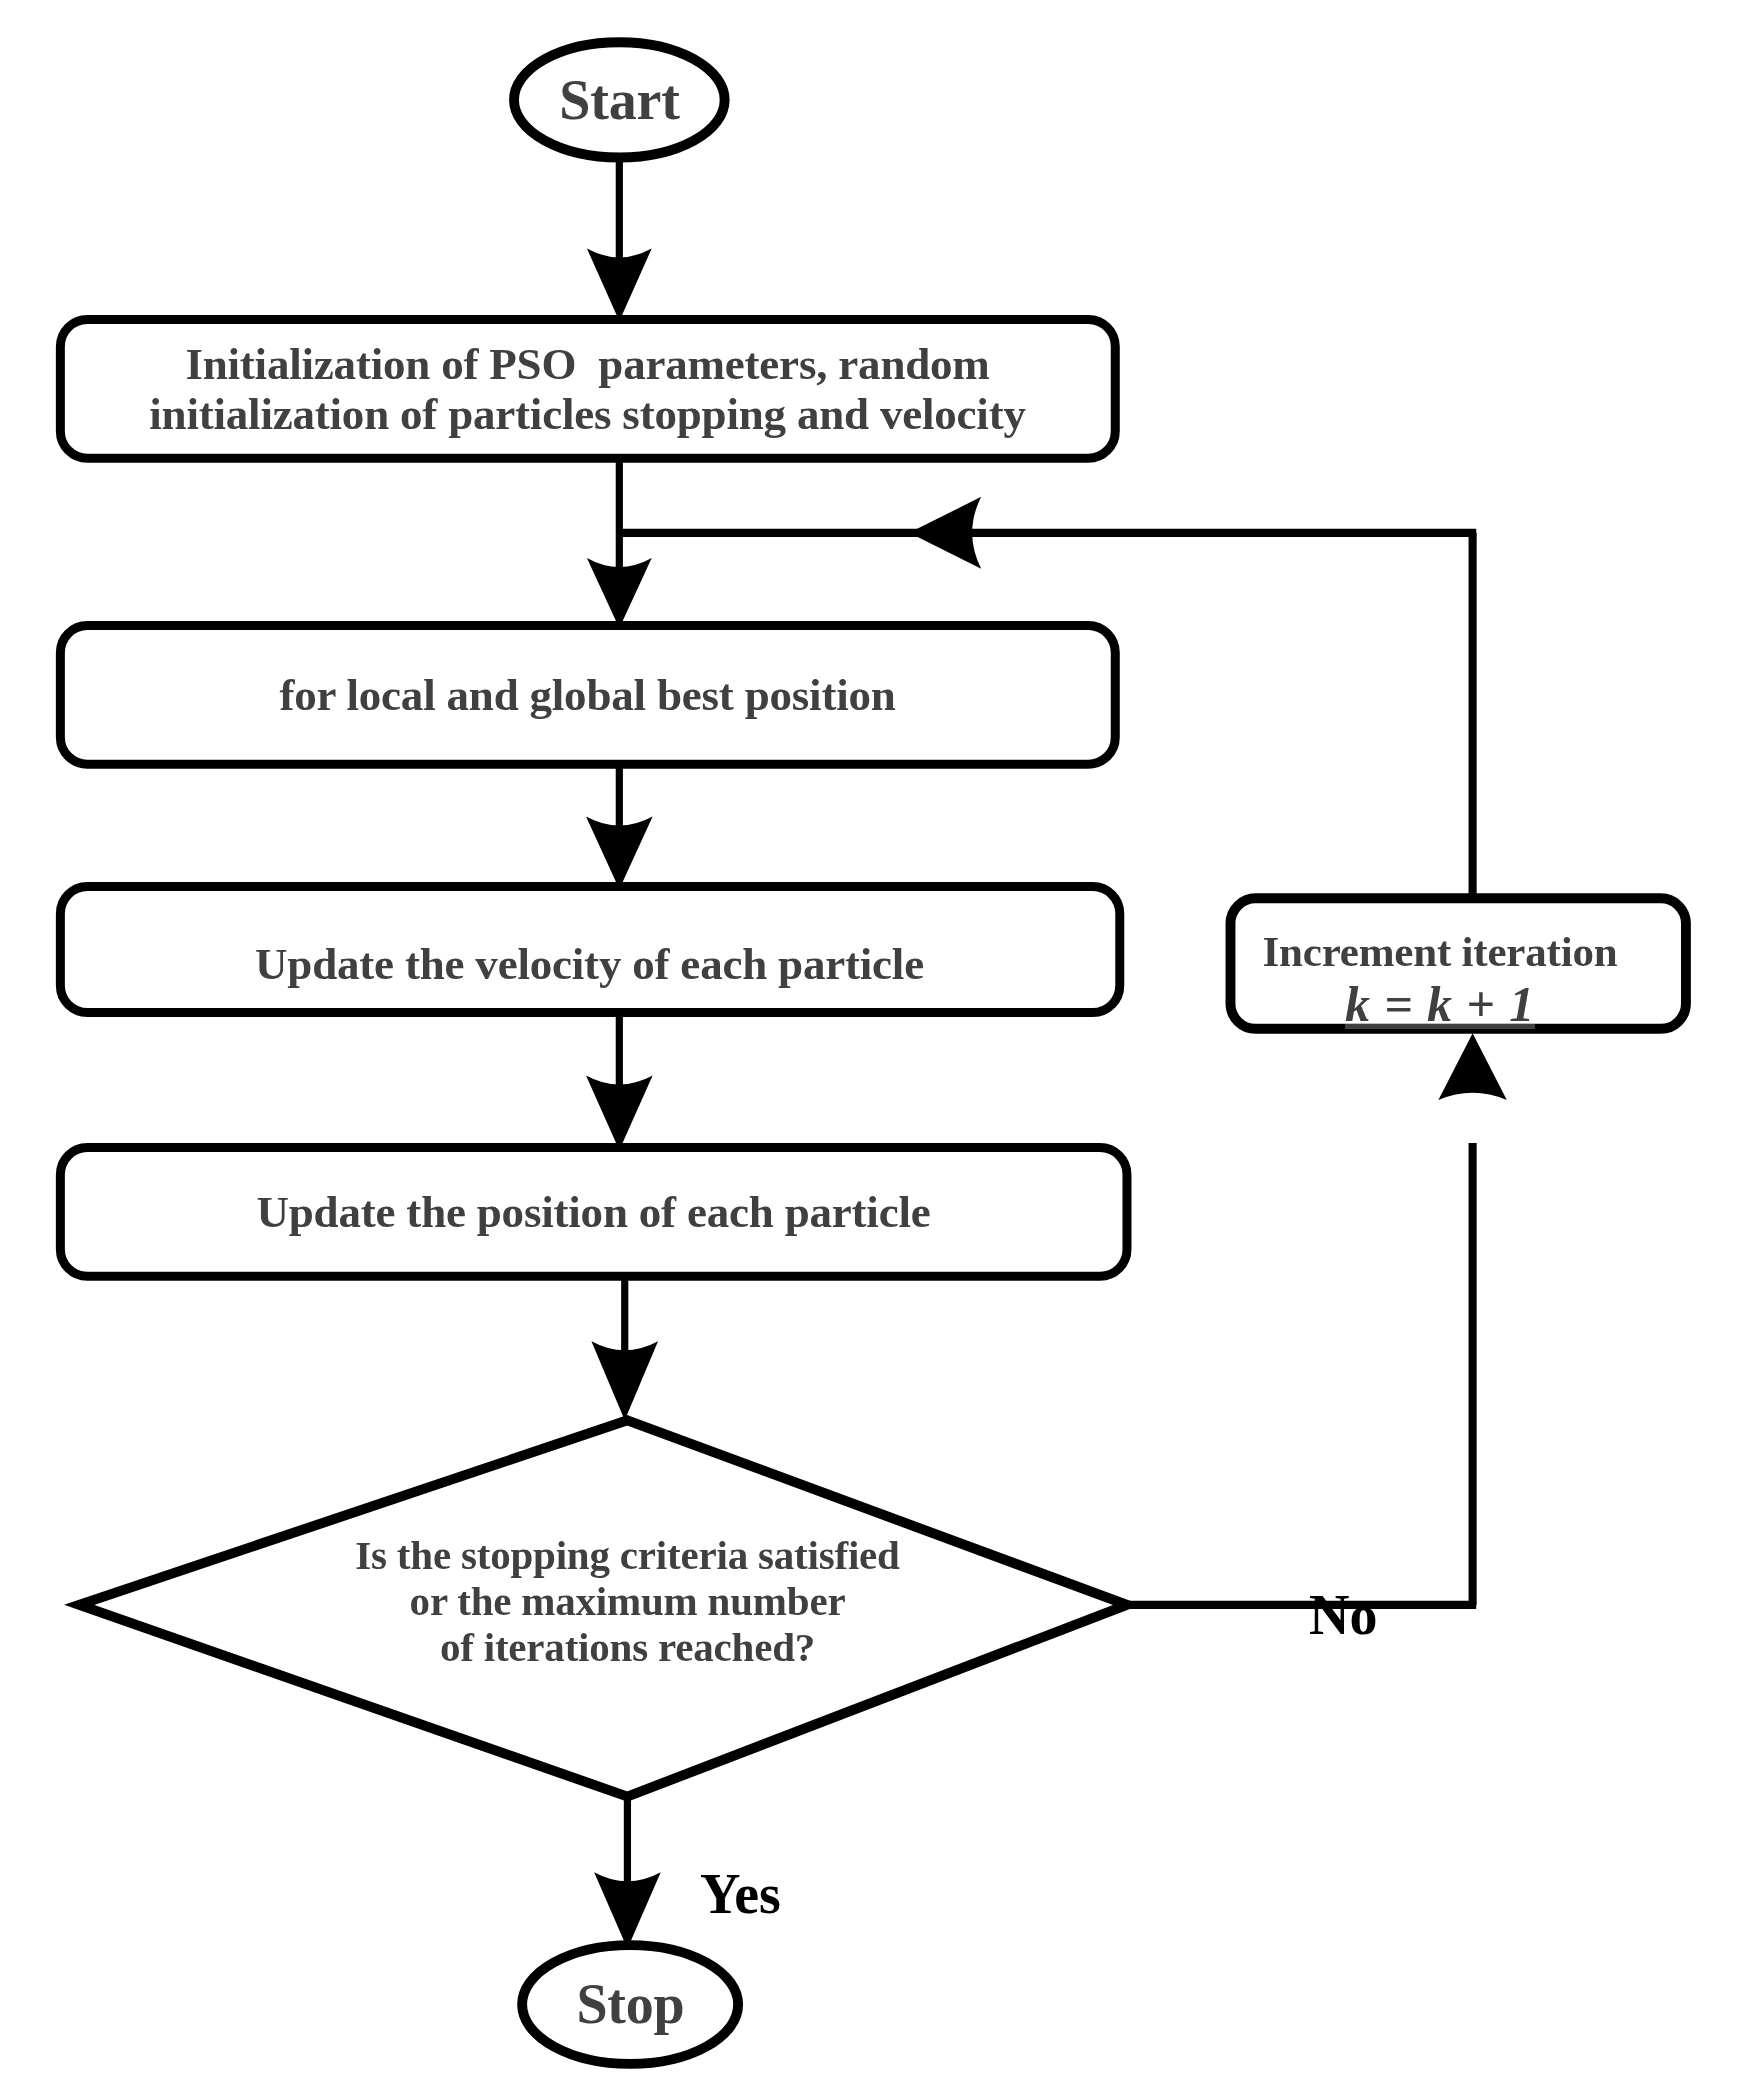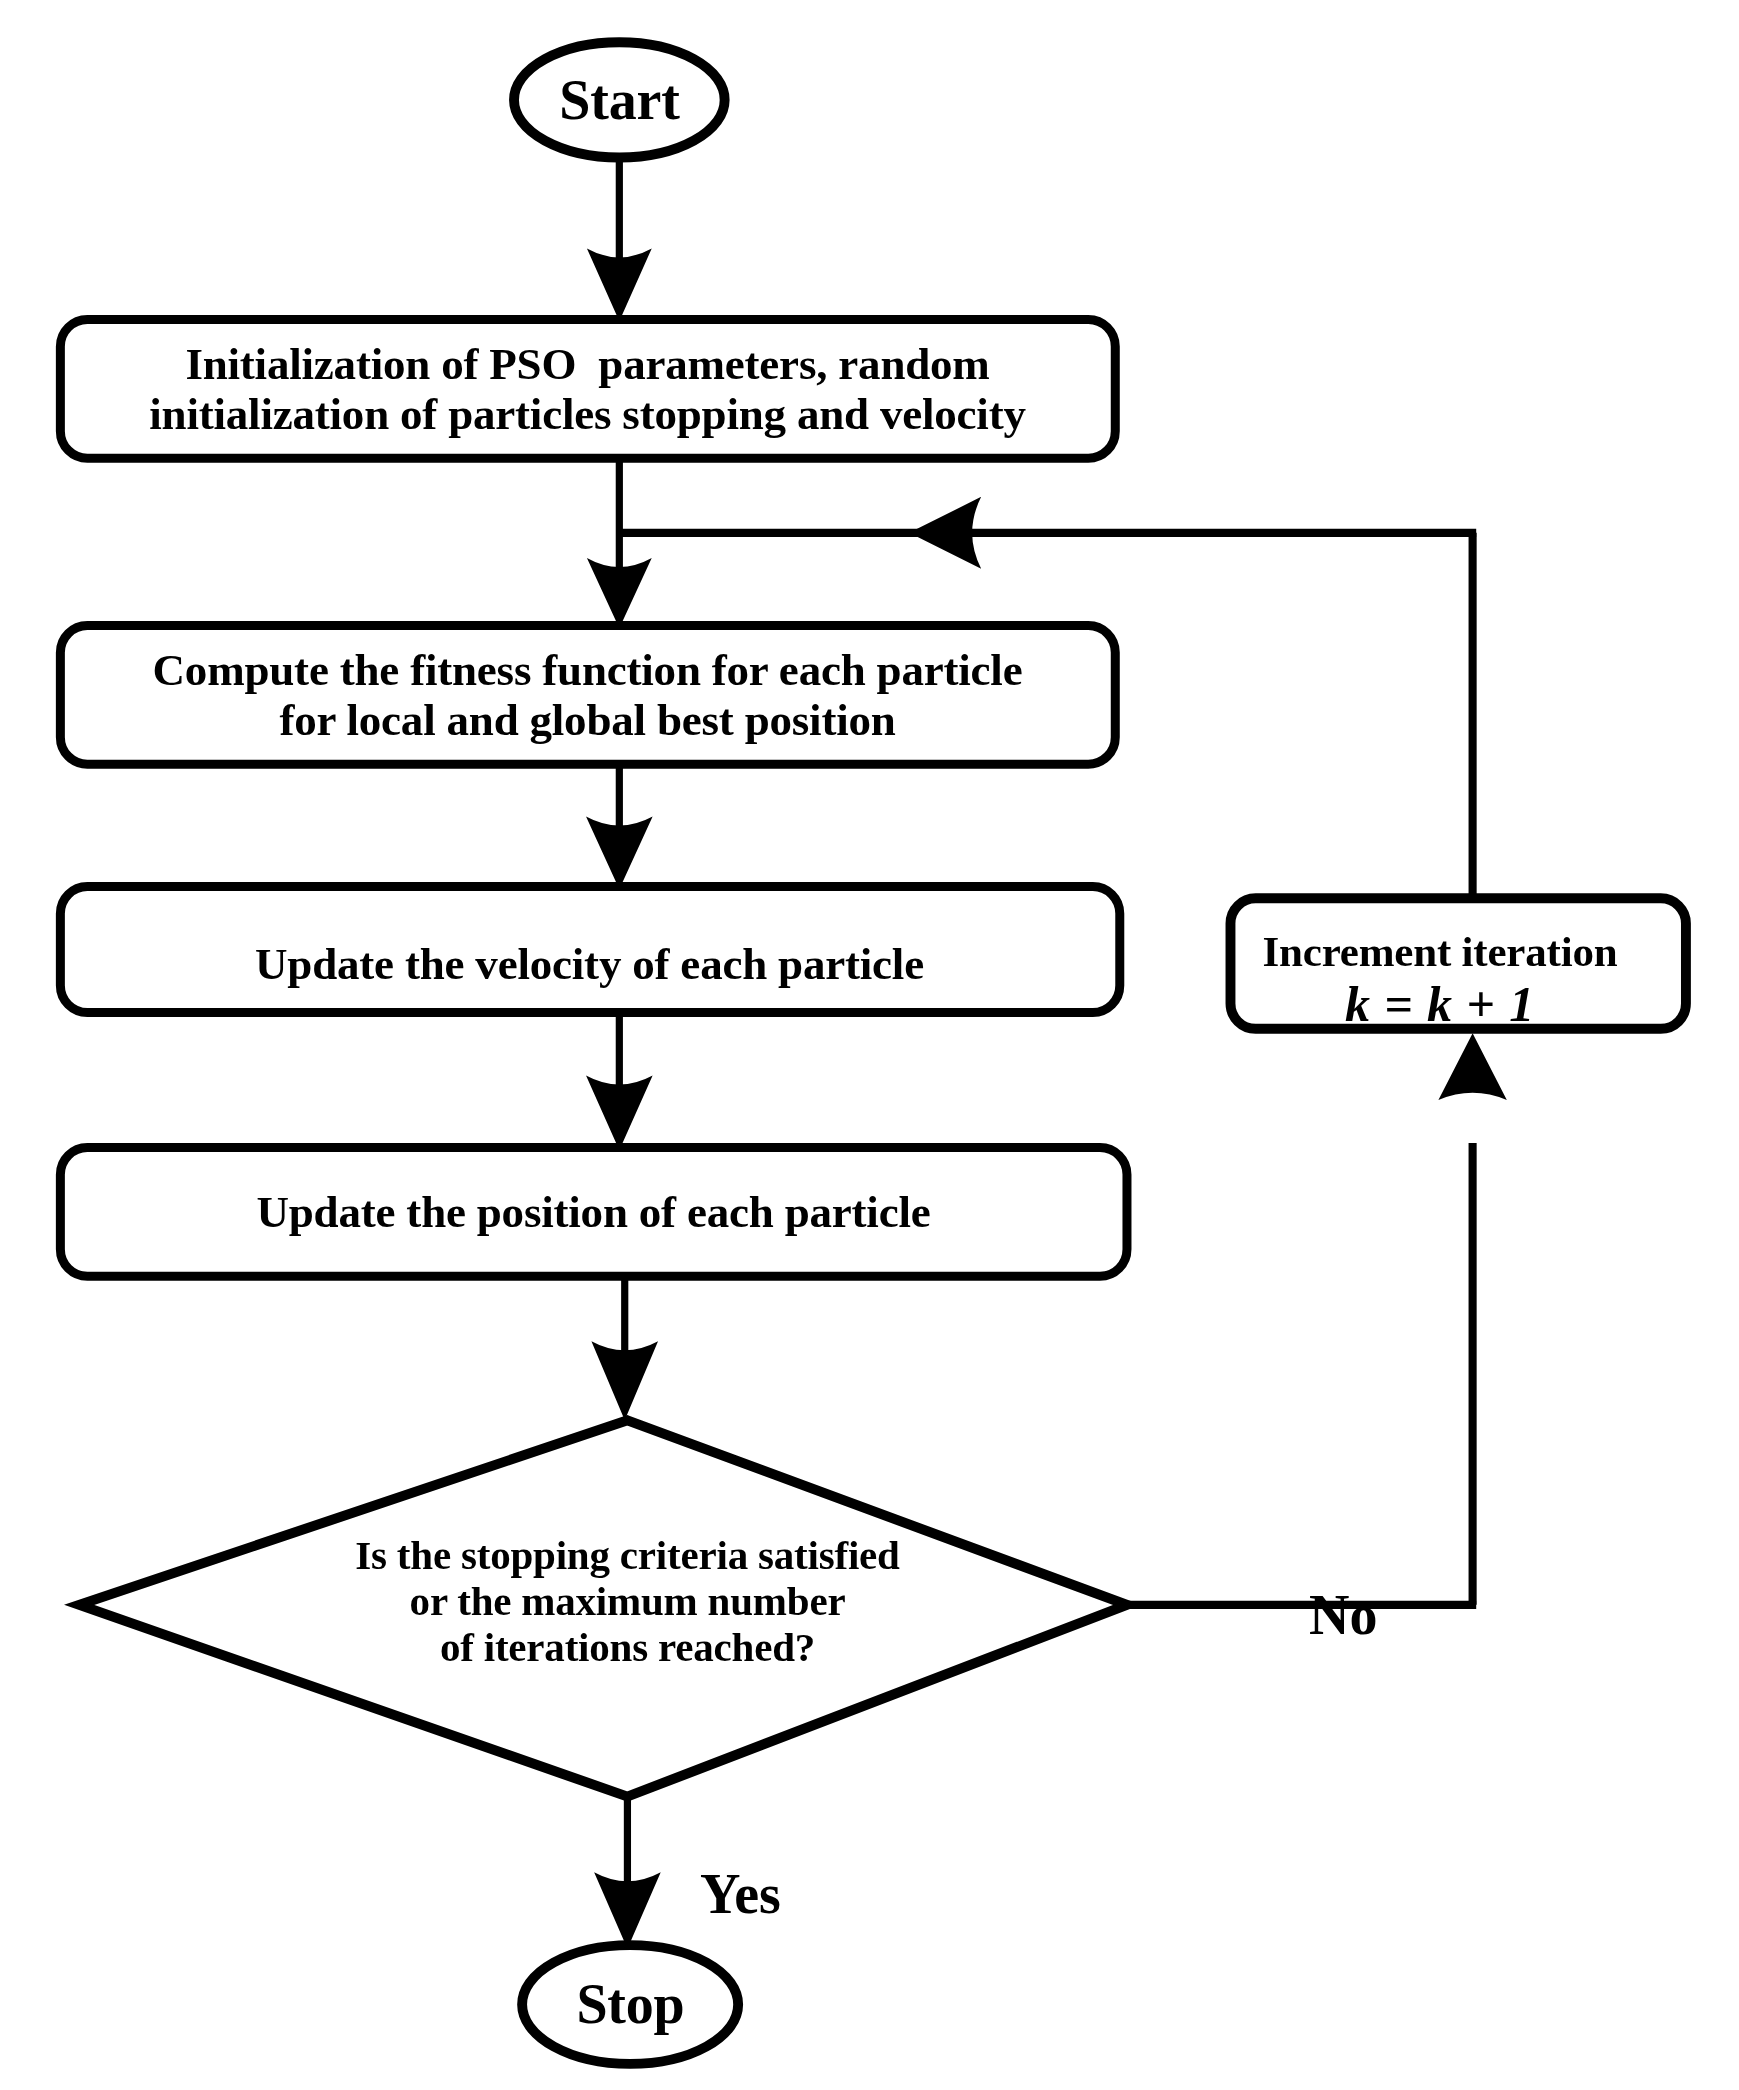--- a/index.html
+++ b/index.html
@@ -26,21 +26,21 @@
   }
   .node-text {
     position: absolute;
     display: flex;
     flex-direction: column;
     align-items: center;
     justify-content: center;
     text-align: center;
     font-family: "Liberation Serif", "DejaVu Serif", serif;
     font-weight: bold;
-    color: #000000;
+    color: #404040;
     line-height: 1.12;
     letter-spacing: -0.2px;
     pointer-events: none;
     white-space: pre;
   }
   .terminal-text {
     font-size: 56px;
   }
   .process-text {
     font-size: 45px;
@@ -120,21 +120,20 @@
   <div class="node-text terminal-text" style="left:514px; top:70px; width:211px; height:61px;">
     <span>Start</span>
   </div>
 
   <div class="node-text process-text" style="left:69px; top:326px; width:1037px; height:126px;">
     <span>Initialization of PSO  parameters, random</span>
     <span>initialization of particles stopping and velocity</span>
   </div>
 
   <div class="node-text process-text" style="left:69px; top:632px; width:1037px; height:126px;">
-    <span>Compute the fitness function for each particle</span>
     <span>for local and global best position</span>
   </div>
 
   <div class="node-text process-text" style="left:69px; top:891px; width:1041px; height:146px;">
     <span>Update the velocity of each particle</span>
   </div>
 
   <div class="node-text process-text" style="left:69px; top:1152px; width:1049px; height:120px;">
     <span>Update the position of each particle</span>
   </div>

